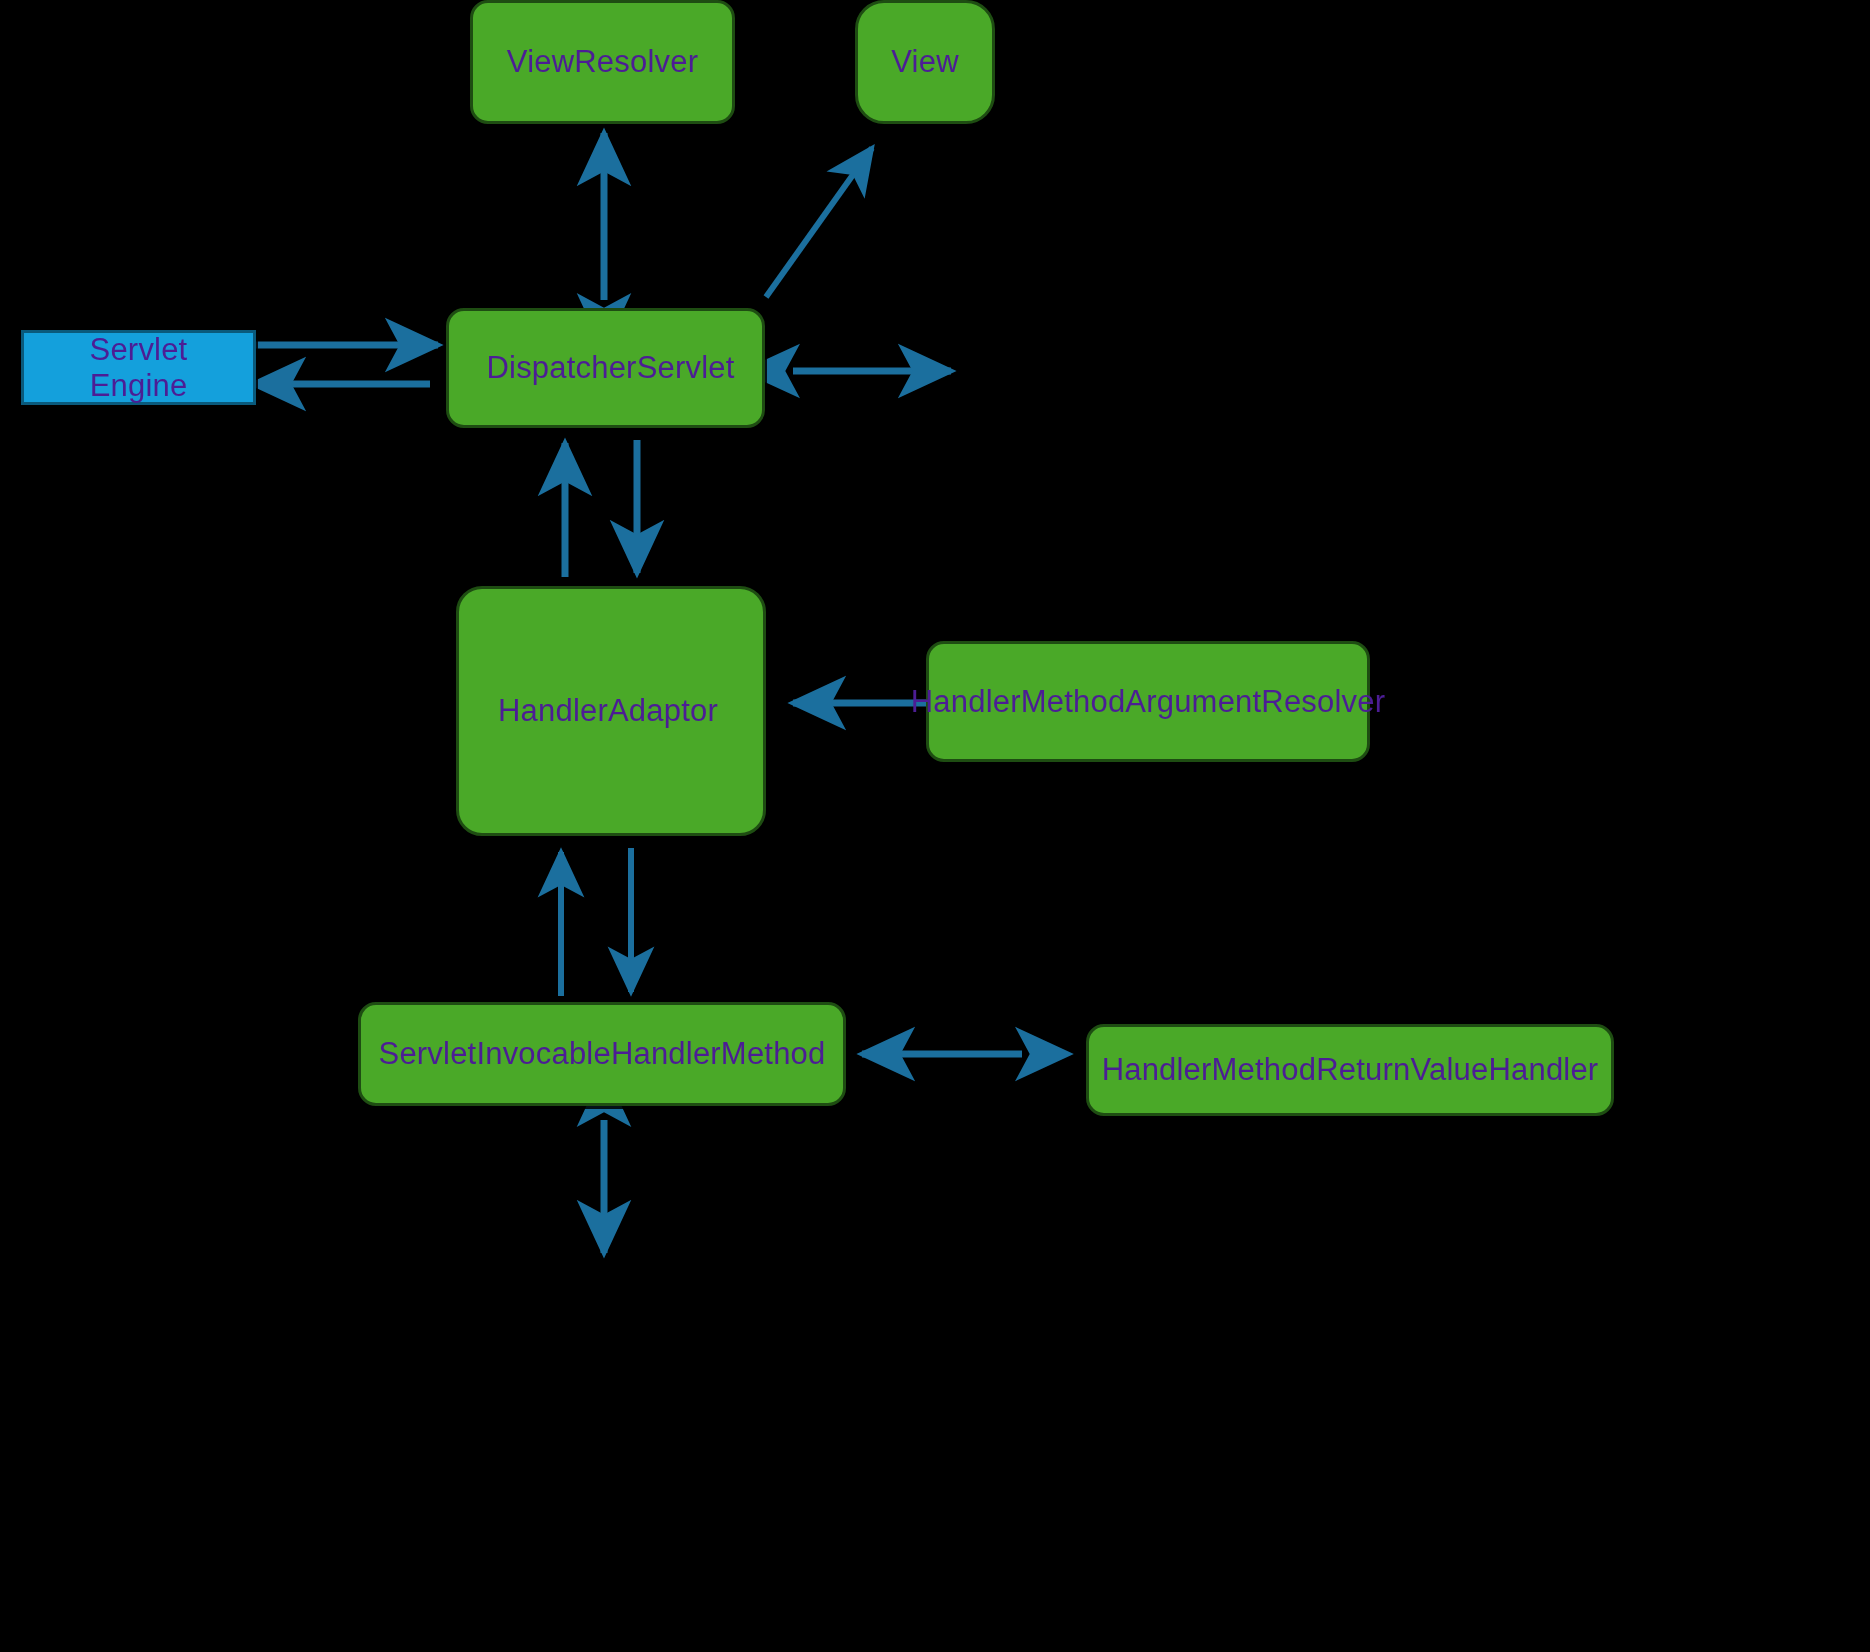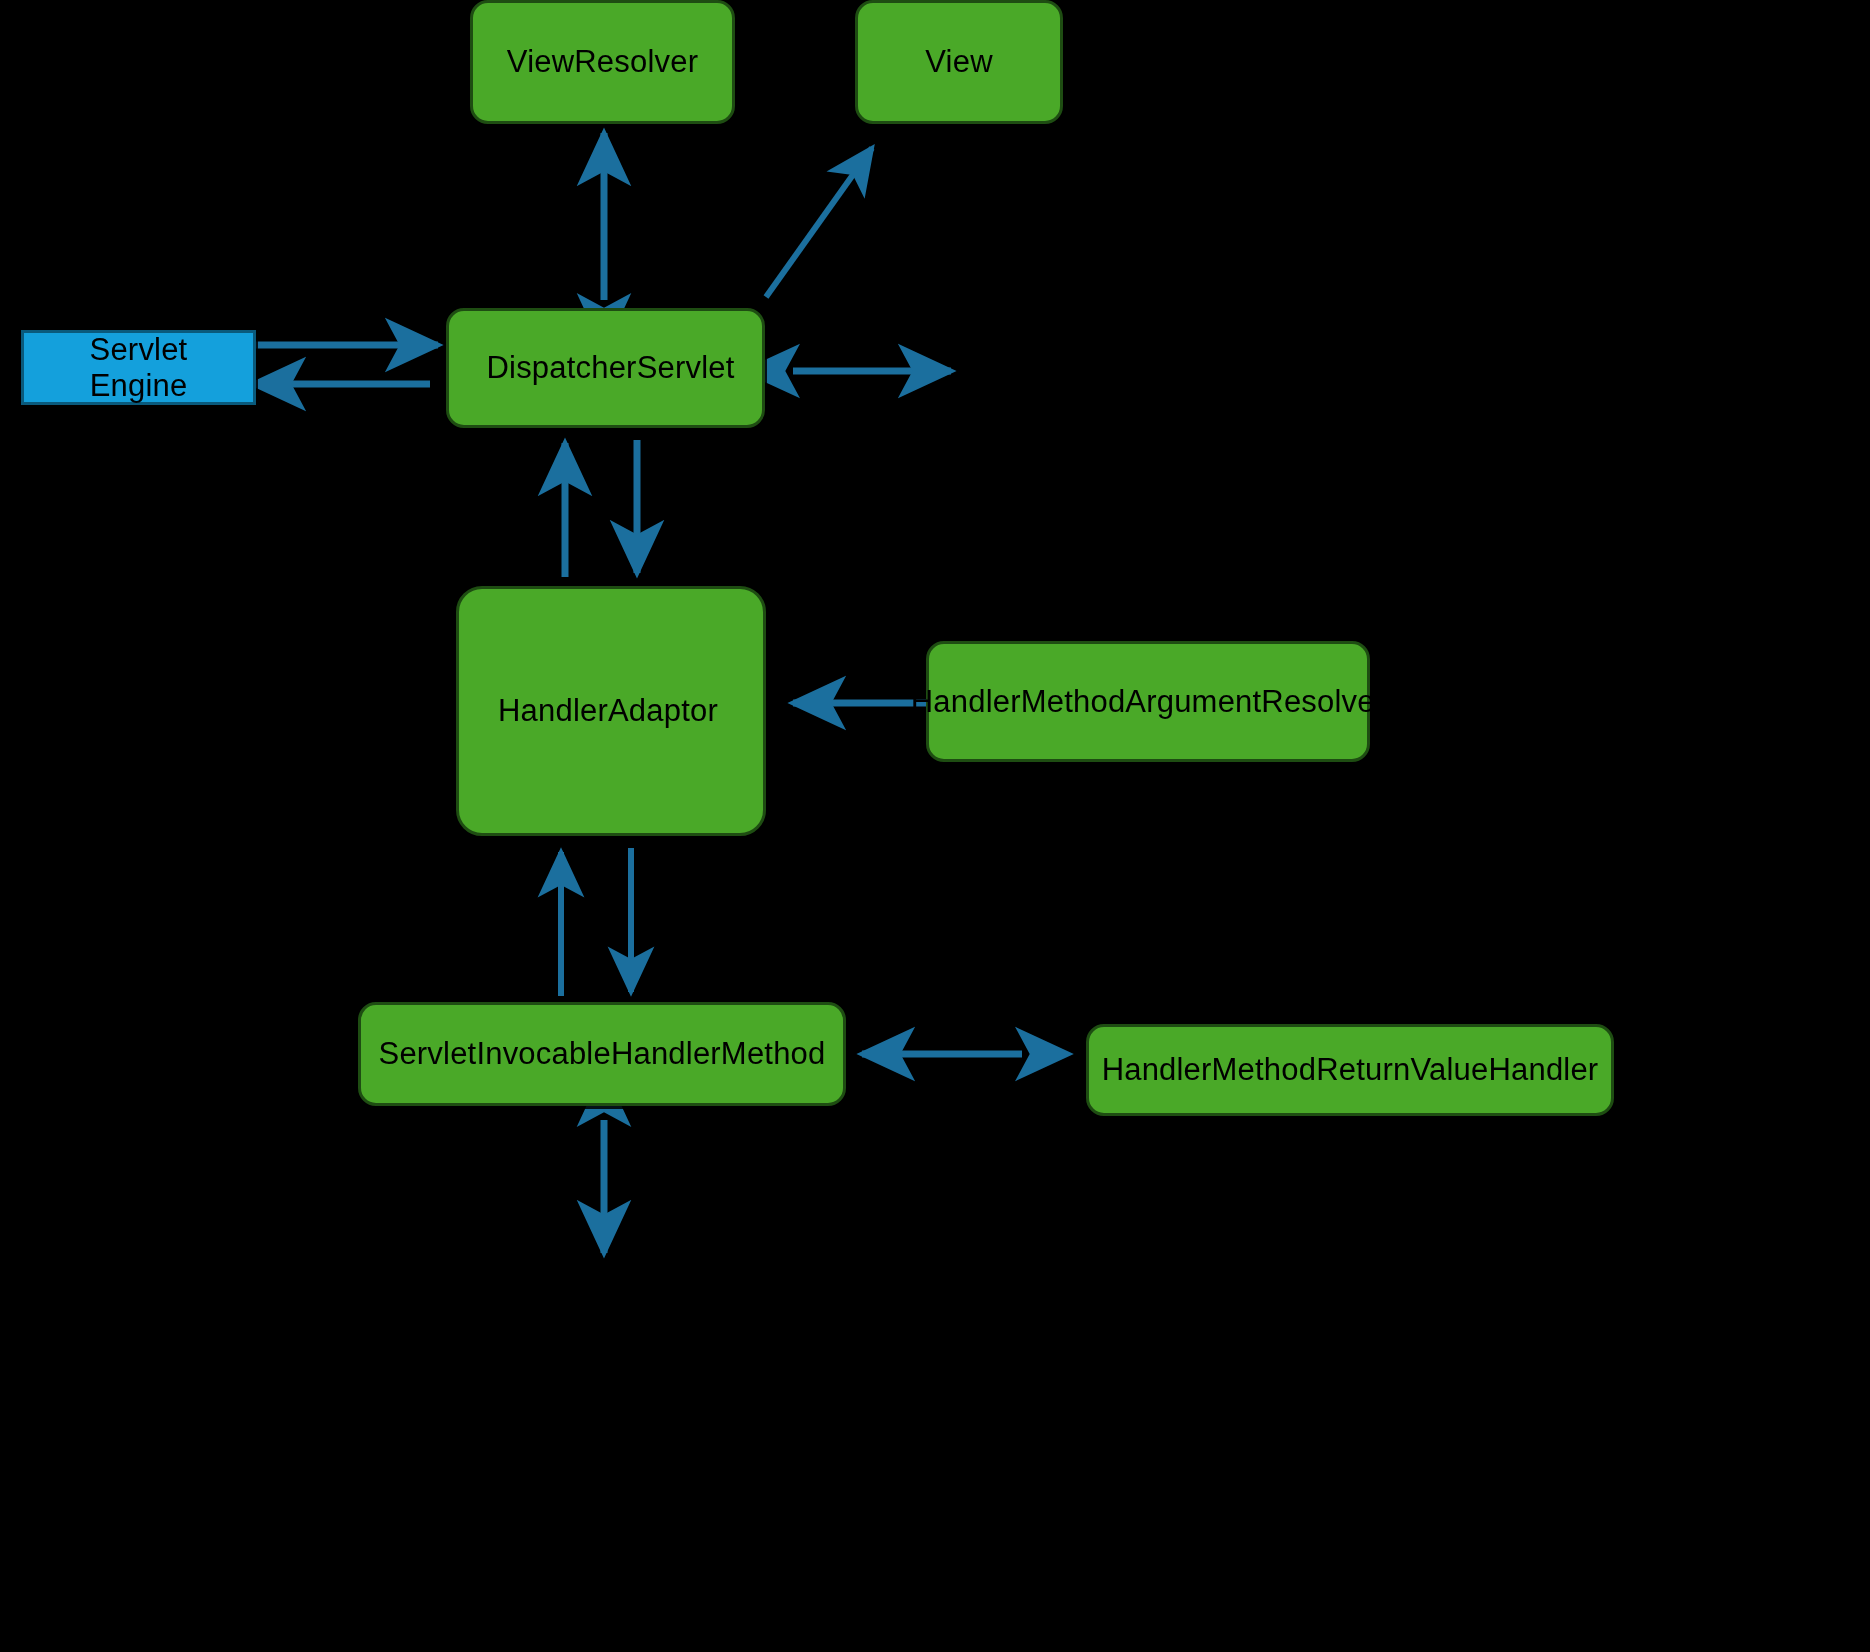--- a/index.html
+++ b/index.html
@@ -16,21 +16,21 @@
     overflow: hidden;
     font-family: "Liberation Sans", sans-serif;
   }
   .node {
     position: absolute;
     box-sizing: border-box;
     display: flex;
     align-items: center;
     justify-content: center;
     text-align: center;
-    color: #000000;
+    color: #4c1d95;
     font-family: "Liberation Sans", sans-serif;
     font-size: 31px;
     font-weight: 400;
     letter-spacing: 0.2px;
     line-height: 1.15;
     padding: 4px 14px;
     border: 3px solid rgba(20,20,20,0.9);
     box-shadow: 2px 3px 0px rgba(0,0,0,0.85);
     user-select: none;
   }
@@ -86,21 +86,21 @@
 
     <line x1="1022" y1="1054" x2="862" y2="1054" stroke="#1b6f9e" stroke-width="7" marker-end="url(#arrowEnd)" marker-start="url(#arrowStart)"></line>
 
     <line x1="604" y1="1120" x2="604" y2="1253" stroke="#1b6f9e" stroke-width="7" marker-end="url(#arrowEnd)" marker-start="url(#arrowStart)"></line>
   </svg>
 
   <div class="node green round" style="left:470px; top:0px; width:265px; height:124px;">
     <span>ViewResolver</span>
   </div>
 
-  <div class="node green round" style="left:855px; top:0px; width:208px; height:124px;">
+  <div class="node green round" style="left:855px; top:0px; width:140px; height:124px;border-radius:29px;">
     <span>View</span>
   </div>
 
   <div class="node blue" style="left:21px; top:330px; width:235px; height:75px;">
     <span>Servlet Engine</span>
   </div>
 
   <div class="node green round" style="left:446px; top:308px; width:319px; height:120px;padding-left:24px;">
     <span>DispatcherServlet</span>
   </div>

